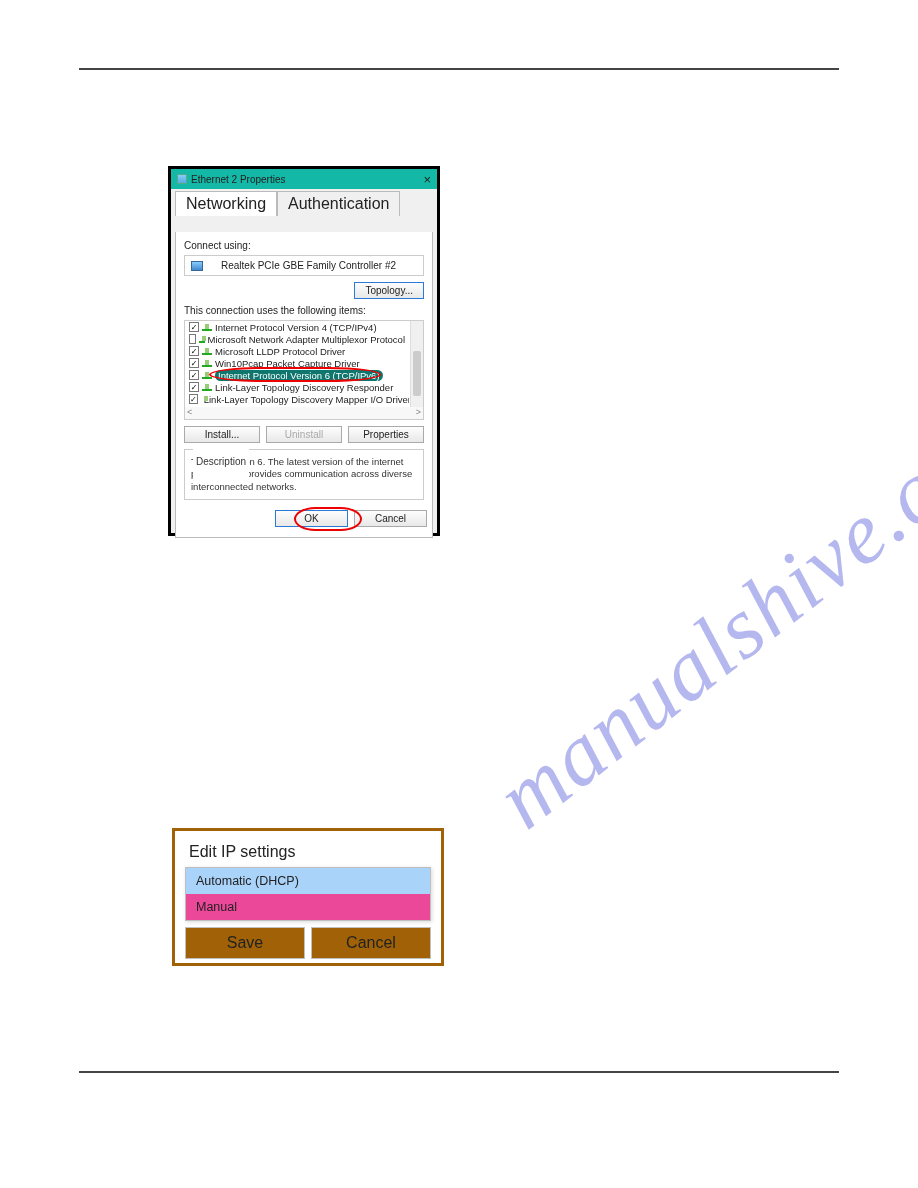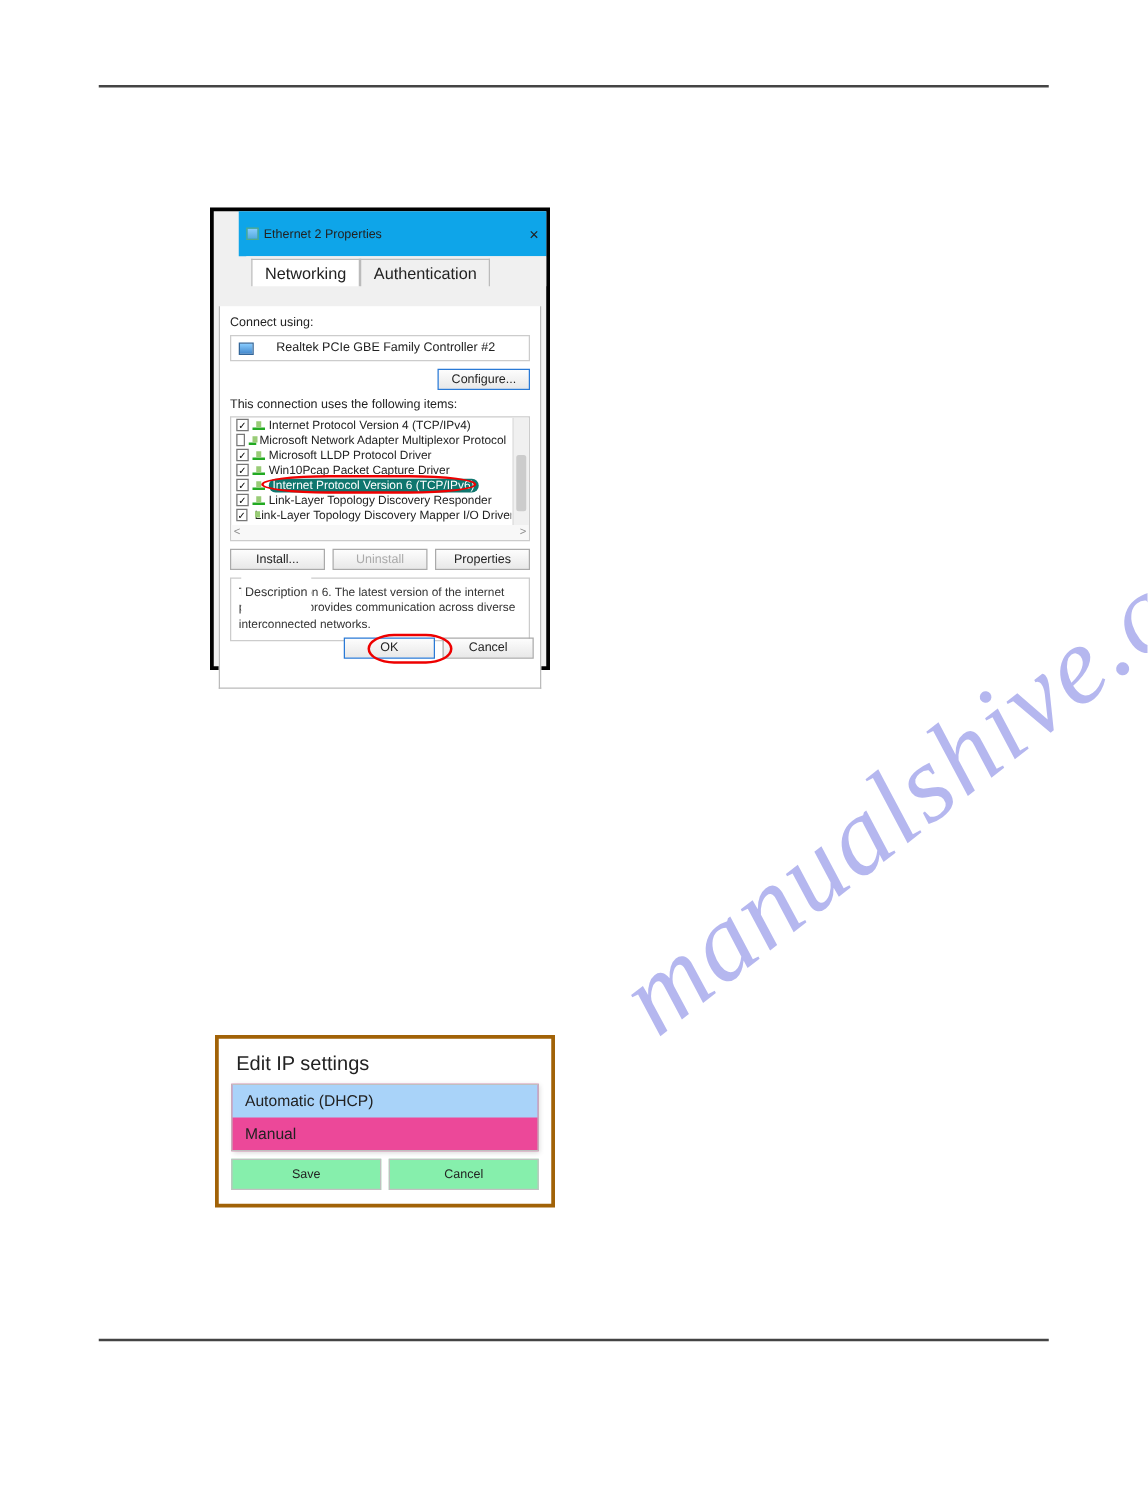--- a/index.html
+++ b/index.html
@@ -45,41 +45,39 @@
     height: 370px;
     border: 3px solid #000;
     background: #f0f0f0;
     font-size: 10px;
     color: #222;
   }
   .titlebar {
     display: flex;
     align-items: center;
     justify-content: space-between;
-    height: 36px;
+    height: 20px;
     padding: 0 6px;
-    background: #0ea5e9;
-    margin-left: 20px;
+    background: #14b8a6;
   }
   .titlebar-left { display: flex; align-items: center; gap: 4px; }
   .title-icon {
     width: 10px; height: 10px;
     display: inline-block;
     border: 1px solid #5a8;
     background: linear-gradient(#8cf,#5ad);
   }
   .close-x { font-size: 13px; cursor: pointer; }
   .tabs {
     display: flex;
     background: #f0f0f0;
     padding-left: 4px;
     padding-top: 2px;
     gap: 0;
-    font-size: 13px;
-    margin-left: 26px;
+    font-size: 16px;
   }
   .tab {
     padding: 3px 10px;
     border: 1px solid #bbb;
     border-bottom: none;
     background: #f0f0f0;
     position: relative;
   }
   .tab.active {
     background: #fff;
@@ -270,24 +268,24 @@
   }
   .ip-option.selected {
     background: #a9d3f9;
   }
   .ip-footer {
     display: flex;
     margin: 6px 10px 0 10px;
   }
   .ip-footer .btn {
     flex: 1;
-    background: #86efac;
+    background: #a16207;
     border: 1px solid #c0c0c0;
     padding: 6px 0;
-    font-size: 10px;
+    font-size: 16px;
   }
   .ip-footer .btn + .btn { margin-left: 6px; }
 </style>
 </head>
 <body>
 
 <div class="page-rule rule-top"></div>
 <div class="page-rule rule-bottom"></div>
 <div class="watermark">manualshive.com</div>
 
@@ -303,21 +301,21 @@
     <div class="tab active">Networking</div>
     <div class="tab">Authentication</div>
   </div>
   <div class="tab-body">
     <div class="label-row">Connect using:</div>
     <div class="adapter-box">
       <span class="net-icon"></span>
       <span>Realtek PCIe GBE Family Controller #2</span>
     </div>
     <div class="btn-row-right">
-      <span class="btn blue-border">Configure...</span>
+      <span class="btn blue-border">Topology...</span>
     </div>
     <div class="label-row">This connection uses the following items:</div>
 
     <div class="items-box">
       <div class="items-list">
         <div class="item-row">
           <span class="chk">✓</span>
           <span class="proto-icon"></span>
           <span>Internet Protocol Version 4 (TCP/IPv4)</span>
         </div>

